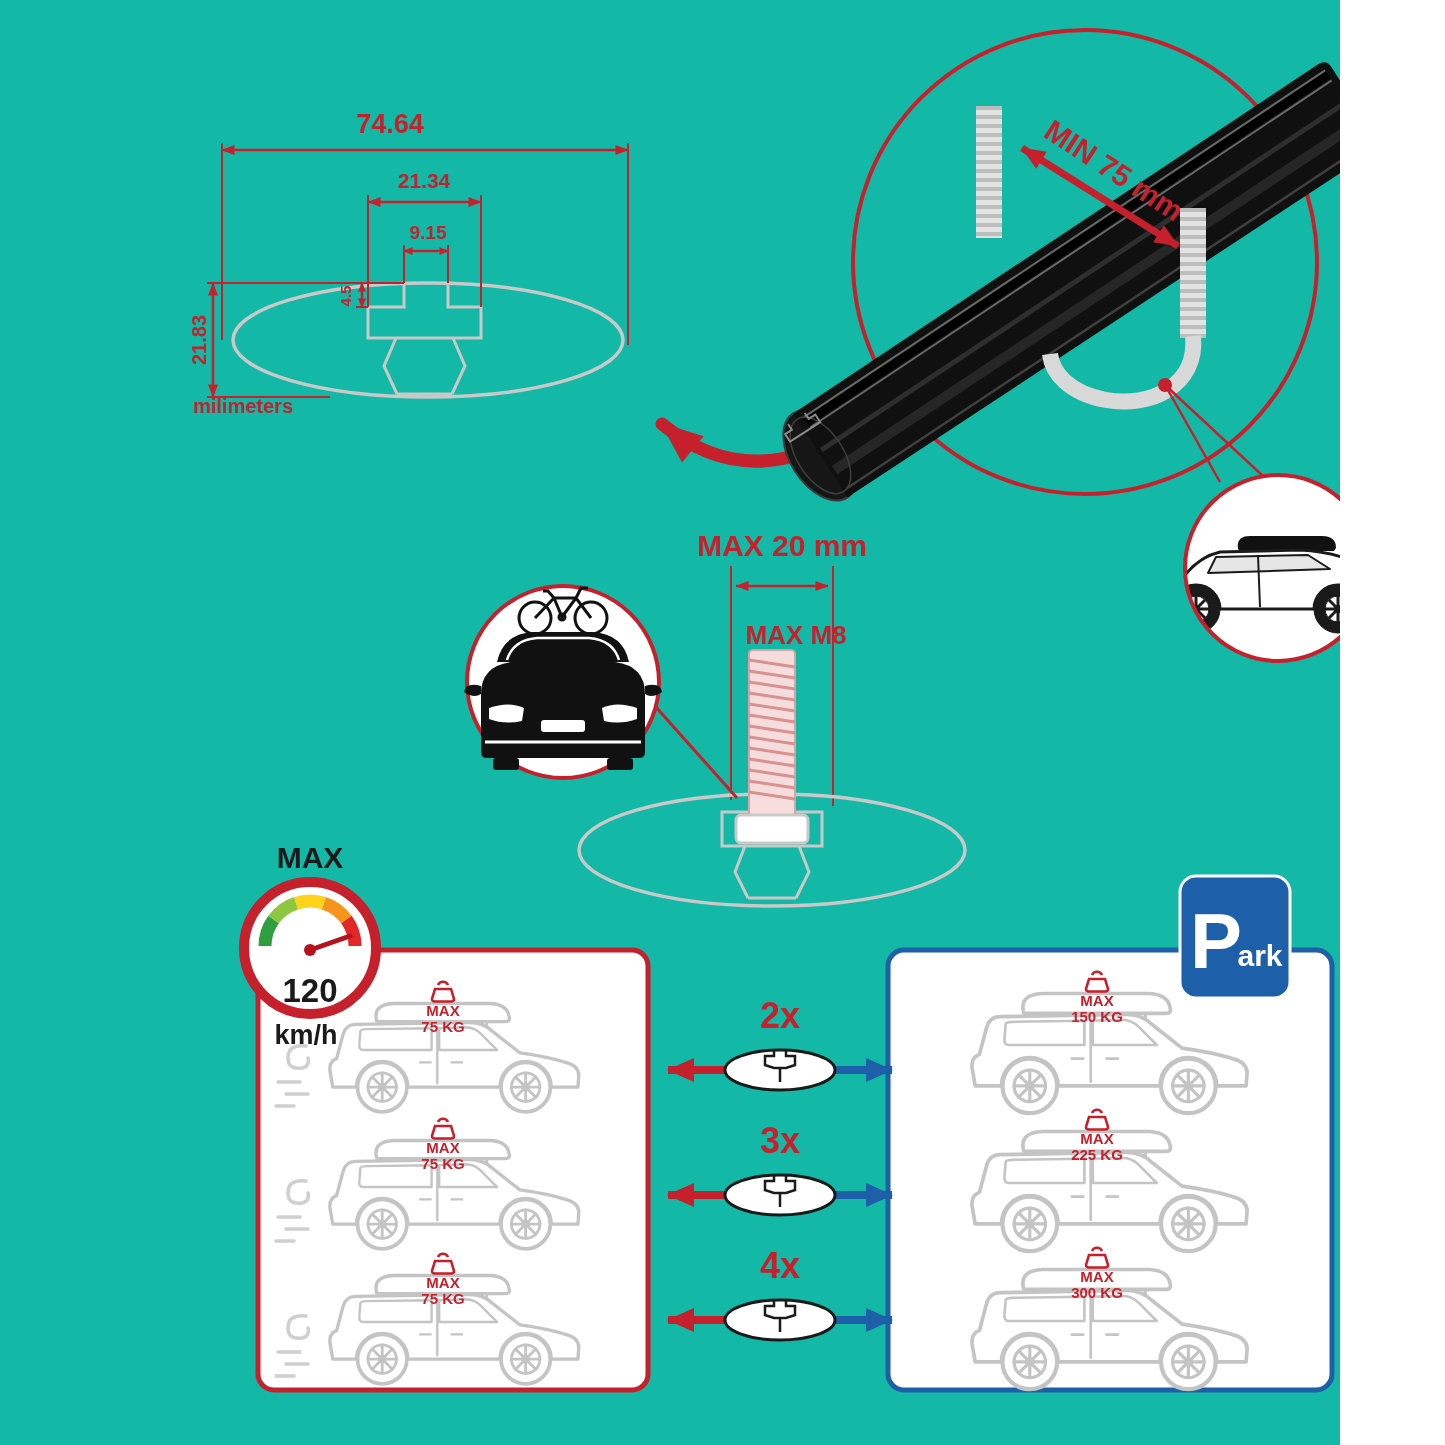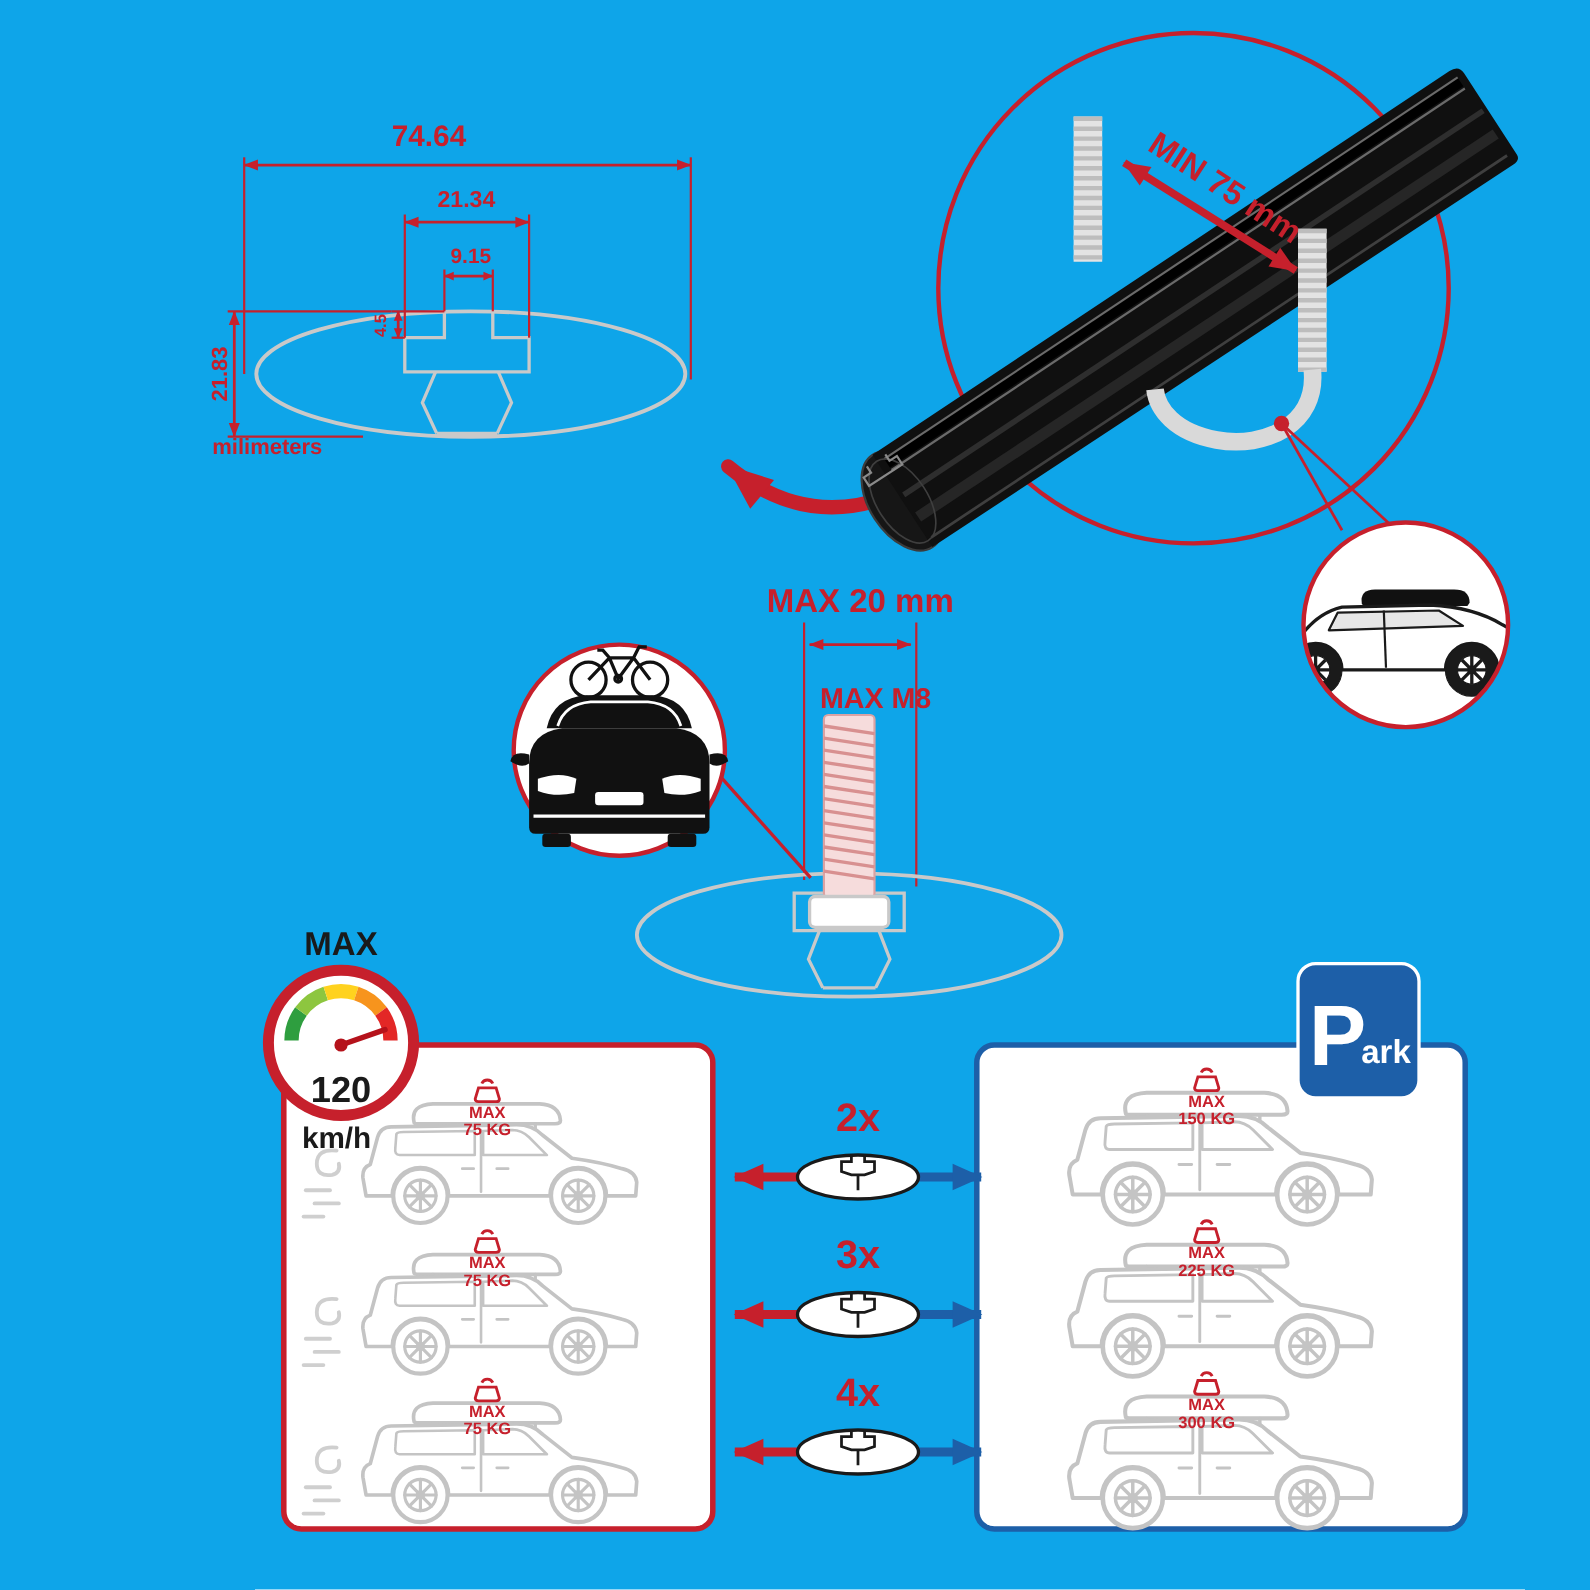--- a/index.html
+++ b/index.html
@@ -1,16 +1,16 @@
 <!DOCTYPE html>
 <html><head>
 <meta charset="utf-8">
 <style>
   html,body{margin:0;padding:0;background:#fff;}
-  .stage{width:1445px;height:1445px;position:relative;background:#0ea5e9;overflow:hidden;}
+  .stage{width:1340px;height:1445px;position:relative;background:#14b8a6;overflow:hidden;}
   svg{display:block;}
   text{font-family:"Liberation Sans", sans-serif;}
   .t-red{fill:#c6202c;font-weight:bold;}
   .t-blk{fill:#1a1a1a;font-weight:bold;}
   .t-wht{fill:#ffffff;font-weight:bold;}
   .dimline{stroke:#c6202c;stroke-width:2.5;fill:none;}
   .extline{stroke:#c6202c;stroke-width:2;fill:none;}
   .grayline{stroke:#c9c9c9;fill:none;}
 </style>
 </head>

